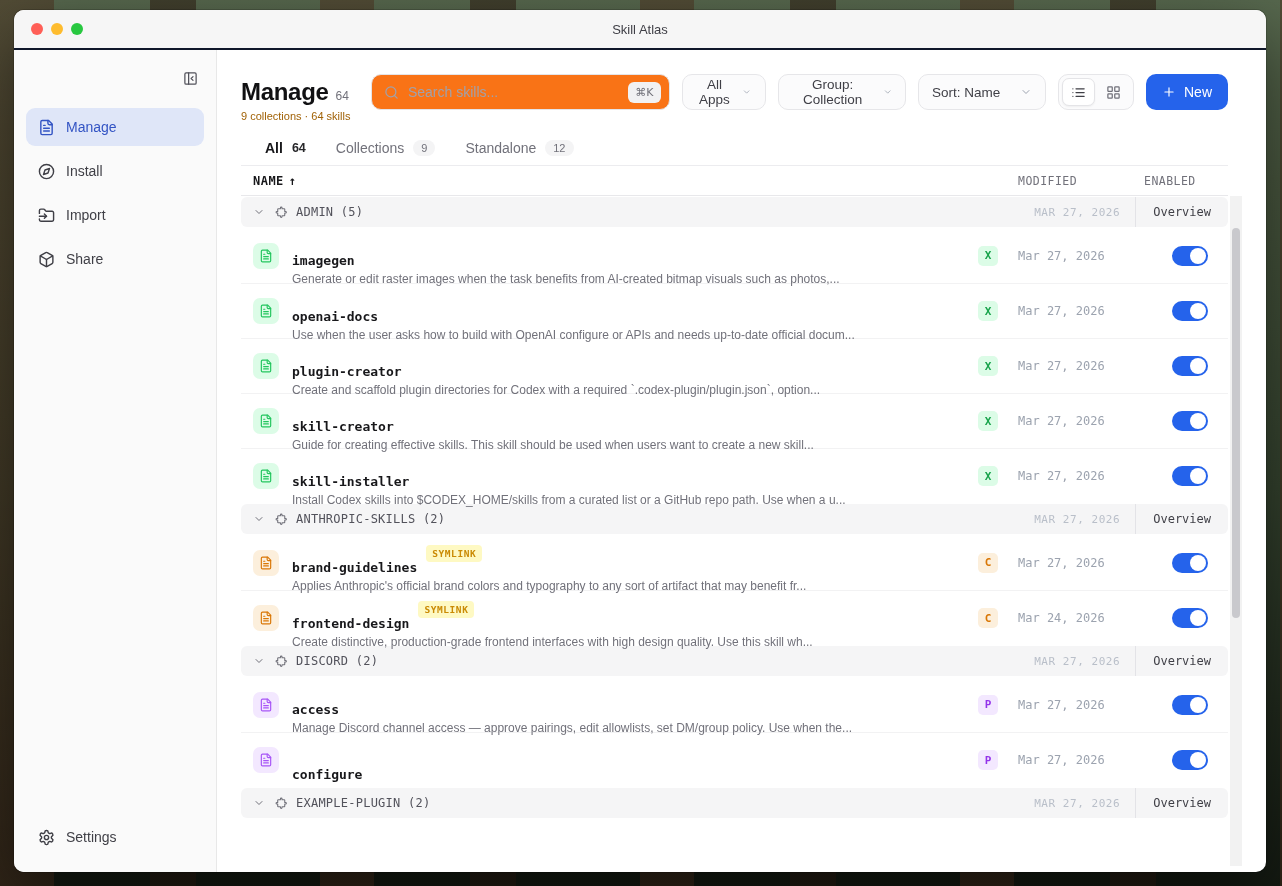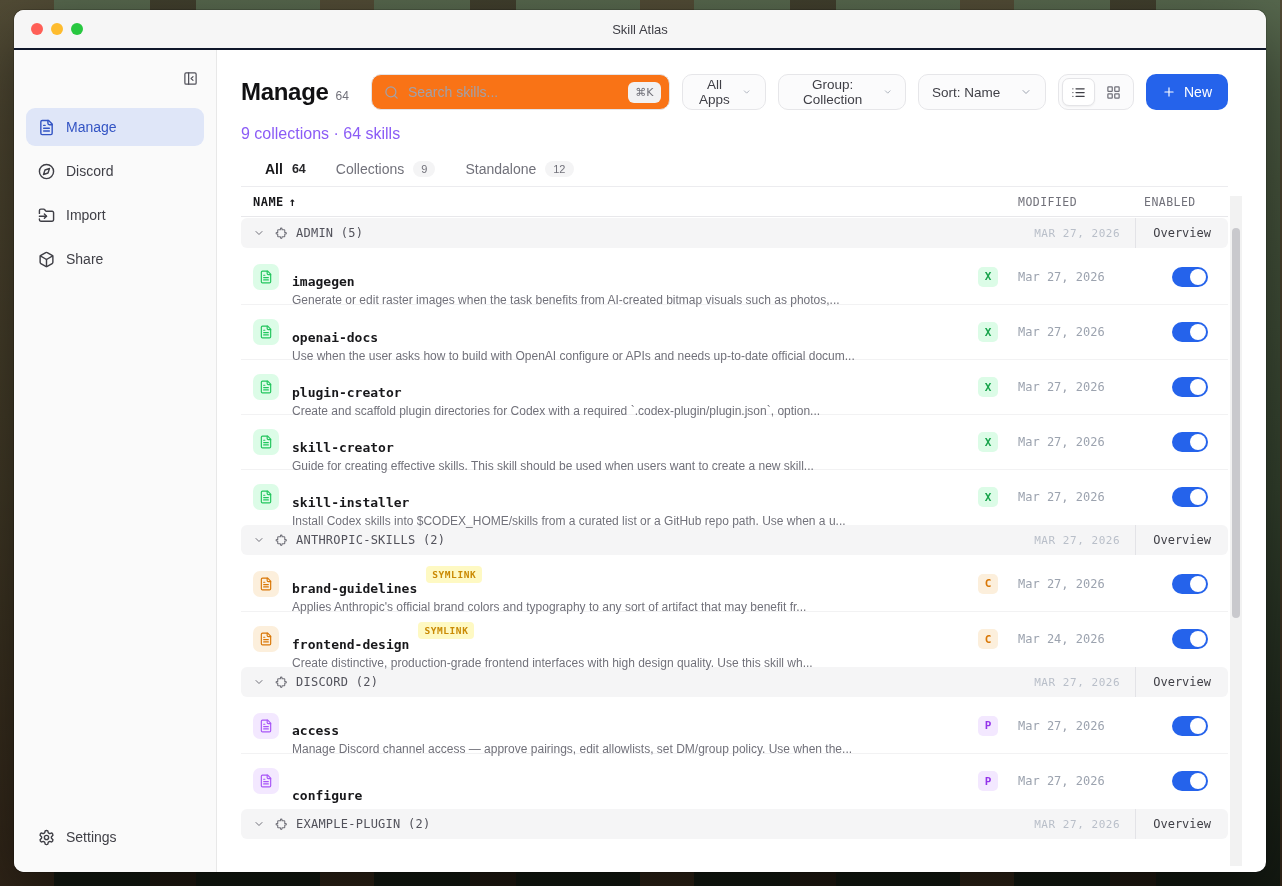--- a/index.html
+++ b/index.html
@@ -69,21 +69,21 @@
   .header-right { margin-left:auto; display:flex; align-items:center; gap:12px; }
   .view-toggle { height:36px; border:1px solid #e6e6e9; background:#fbfbfc; border-radius:10px;
     display:flex; align-items:center; padding:3px; gap:2px; }
   .vt-btn { width:33px; height:28px; border-radius:7px; display:grid; place-items:center; color:#71717a;
     border:1px solid transparent; background:none; cursor:pointer; }
   .vt-btn.active { background:#fff; border-color:#e4e4e7; color:#3f3f46; box-shadow:0 1px 2px rgba(0,0,0,.05); }
   .new-btn { height:36px; background:#2563eb; color:#fff; border:none; border-radius:10px; padding:0 16px;
     display:flex; align-items:center; gap:8px; font-size:14px; font-weight:500; cursor:pointer;
     font-family:"Liberation Sans", sans-serif; }
 
-  .summary { margin-top:15px; font-size:16px; color:#8b5cf6; }
+  .summary { font-size:11px; color:#a16207; }
 
   .tabs { margin-top:18px; display:flex; gap:30px; padding:0 0 9px 24px; border-bottom:1px solid #ececef; }
   .tab { display:flex; align-items:center; gap:9px; font-size:14px; color:#71717a; cursor:pointer; }
   .tab.active { color:#18181b; font-weight:700; }
   .tab-count { font-size:11px; background:#f4f4f5; border-radius:999px; padding:2px 8px; color:#71717a; }
   .tab.active .tab-count { background:none; padding:0; color:#27272a; font-weight:600; font-size:12.5px; }
 
   .table-head { display:flex; align-items:center; height:30px; border-bottom:1px solid #e8e8eb; padding-left:12px; }
   .th { font-family:"DejaVu Sans Mono", monospace; font-size:11.5px; color:#71717a; letter-spacing:.04em; }
   .th-name { flex:1; display:flex; align-items:center; gap:5px; color:#18181b; font-weight:700; font-size:12px; }
@@ -217,21 +217,21 @@
             <div class="nav-item active">
     <svg class="ic ic17 nav-ic">
                 <use href="#i-file"></use>
               </svg>
     <span class="nav-label">Manage</span>
   </div>
             <div class="nav-item">
     <svg class="ic ic17 nav-ic">
                 <use href="#i-compass"></use>
               </svg>
-    <span class="nav-label">Discord</span>
+    <span class="nav-label">Install</span>
   </div>
             <div class="nav-item">
     <svg class="ic ic17 nav-ic">
                 <use href="#i-import"></use>
               </svg>
     <span class="nav-label">Import</span>
   </div>
             <div class="nav-item">
     <svg class="ic ic17 nav-ic">
                 <use href="#i-package"></use>

